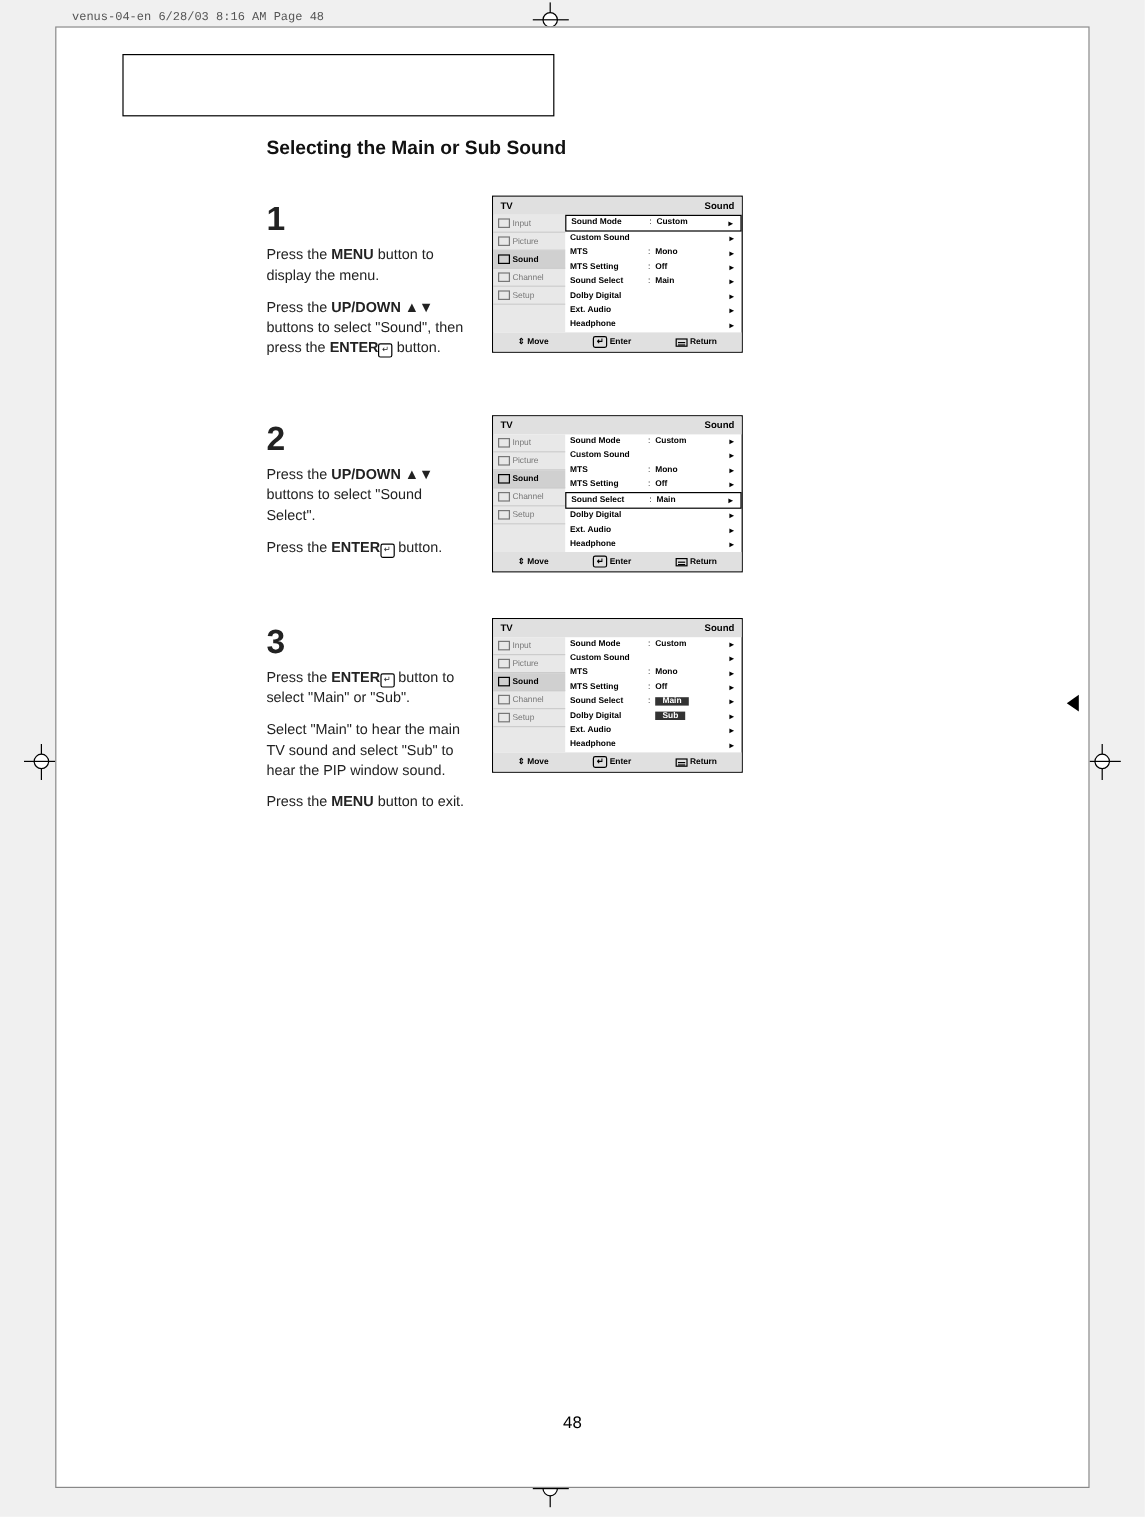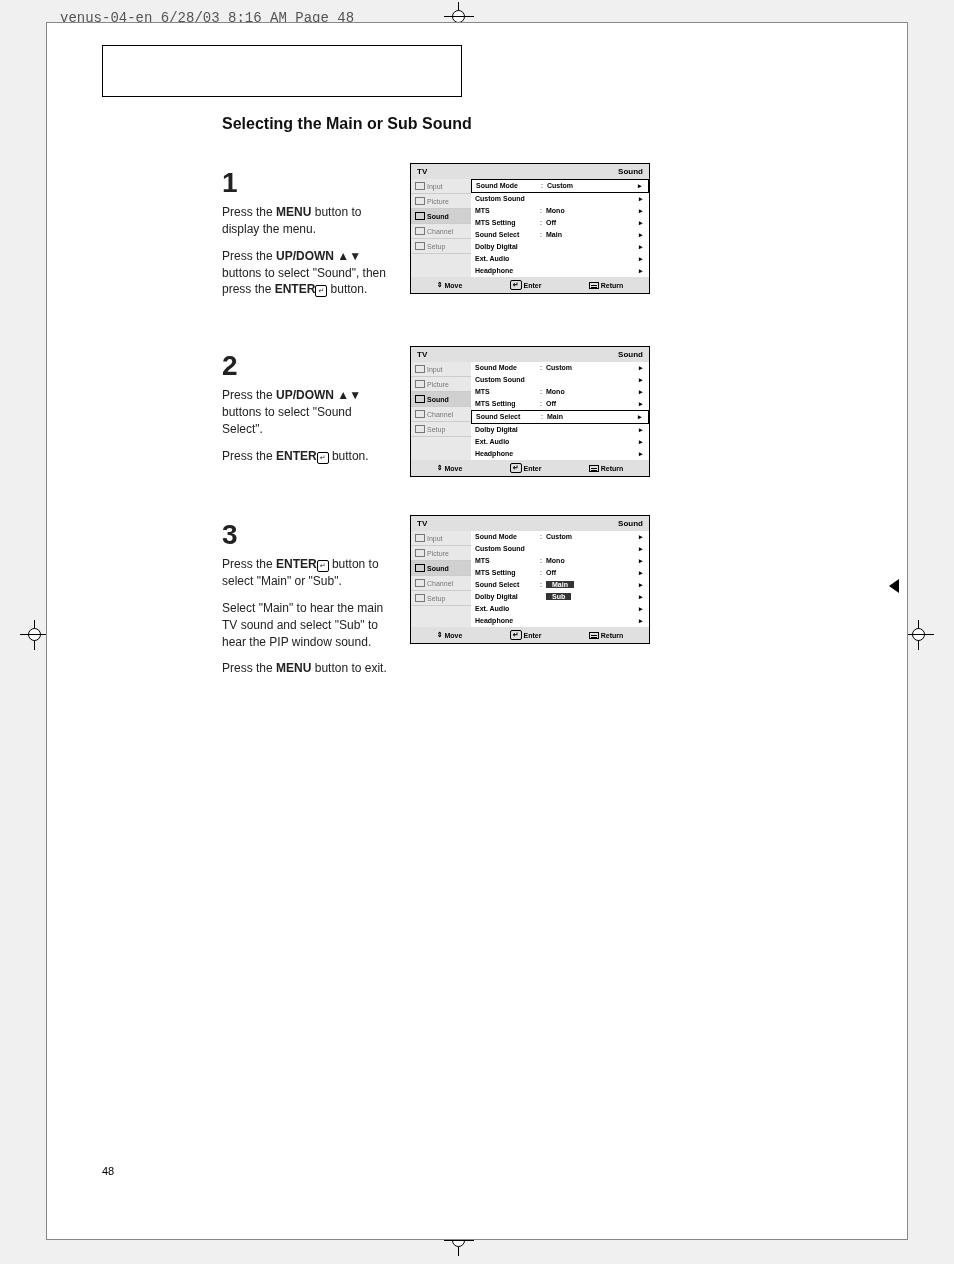--- a/index.html
+++ b/index.html
@@ -7,21 +7,21 @@
     font-family: Arial, Helvetica, sans-serif;
     background: #f0f0f0;
     width: 954px;
     height: 1264px;
     position: relative;
     overflow: hidden;
   }
   .header-line {
     position: absolute;
     top: 10px; left: 60px;
-    font-size: 14px; color: #555;
+    font-size: 10px; color: #555;
     font-family: "Courier New", monospace;
   }
   .reg-mark {
     position: absolute;
     width: 30px; height: 30px;
   }
   .reg-mark::before, .reg-mark::after {
     content: ""; position: absolute; background: #000;
   }
   .reg-mark::before { left: 14px; top: 0; width: 1px; height: 30px; }
@@ -75,21 +75,21 @@
   }
   .step-num {
     font-size: 28px;
     font-weight: bold;
     font-family: Arial, sans-serif;
     margin-bottom: 2px;
   }
   .step-col p { margin-bottom: 10px; }
   .step-col b { font-weight: bold; text-align: right; }
   .osd {
-    width: 240px;
+    width: 209px;
     border: 1px solid #000;
     font-size: 8px;
     background: #fff;
     color: #000;
     font-family: Arial, sans-serif;
   }
   .osd-top {
     display: flex; justify-content: space-between;
     padding: 3px 6px;
     font-weight: bold;
@@ -139,22 +139,23 @@
   .side-arrow {
     position: absolute;
     right: 8px; top: 556px;
     width: 0; height: 0;
     border-top: 7px solid transparent;
     border-bottom: 7px solid transparent;
     border-right: 10px solid #000;
   }
   .pagenum {
     position: absolute;
-    bottom: 40px; left: 0; right: 0;
-    font-size: 11px;
+    bottom: 24px; left: 0; right: 0;
+    text-align: center;
+    font-size: 14px;
   }
 </style>
 </head>
 <body>
 
 <div class="header-line">venus-04-en  6/28/03  8:16 AM  Page 48</div>
 
 <div class="reg-mark reg-top">
     <span class="circ"></span>
   </div>

